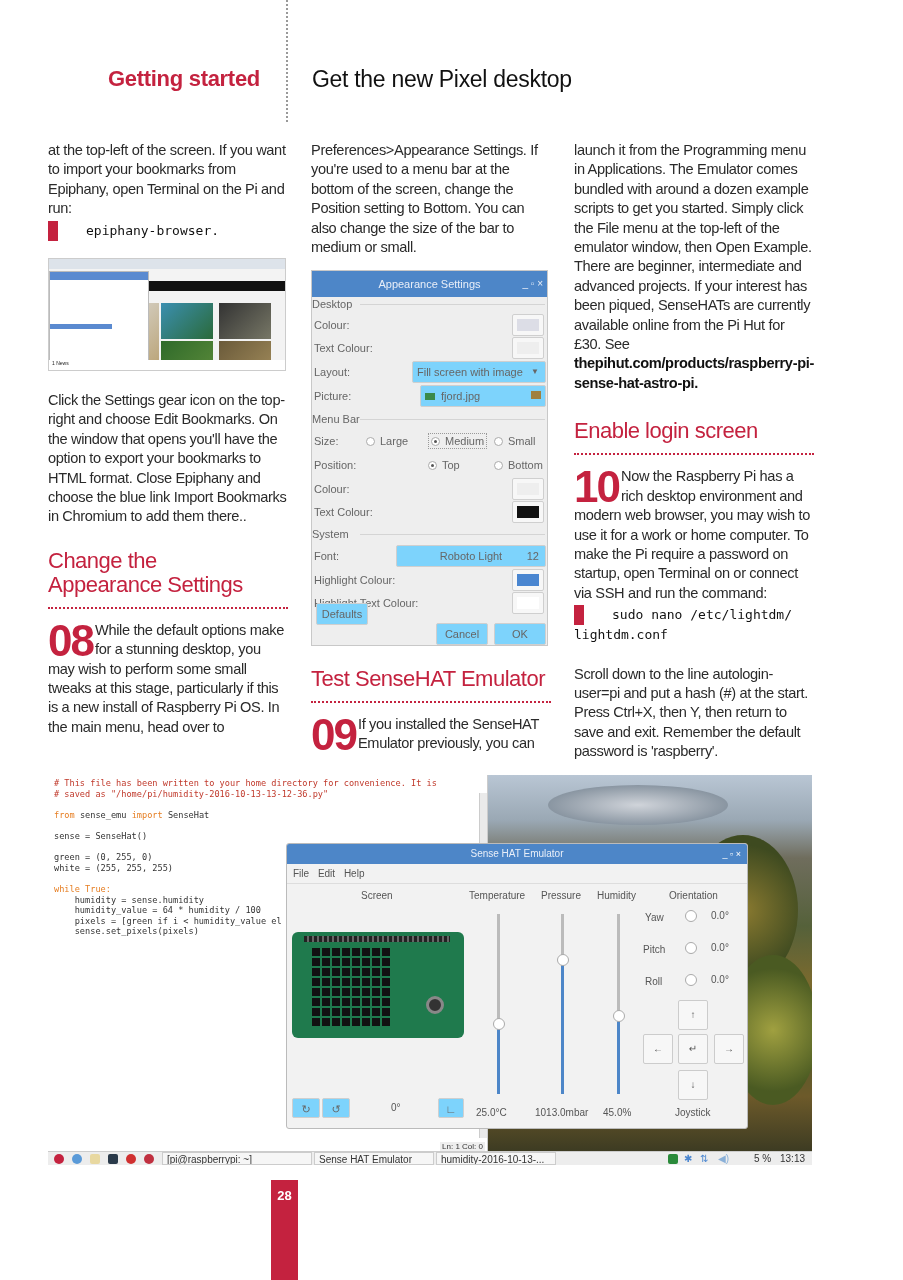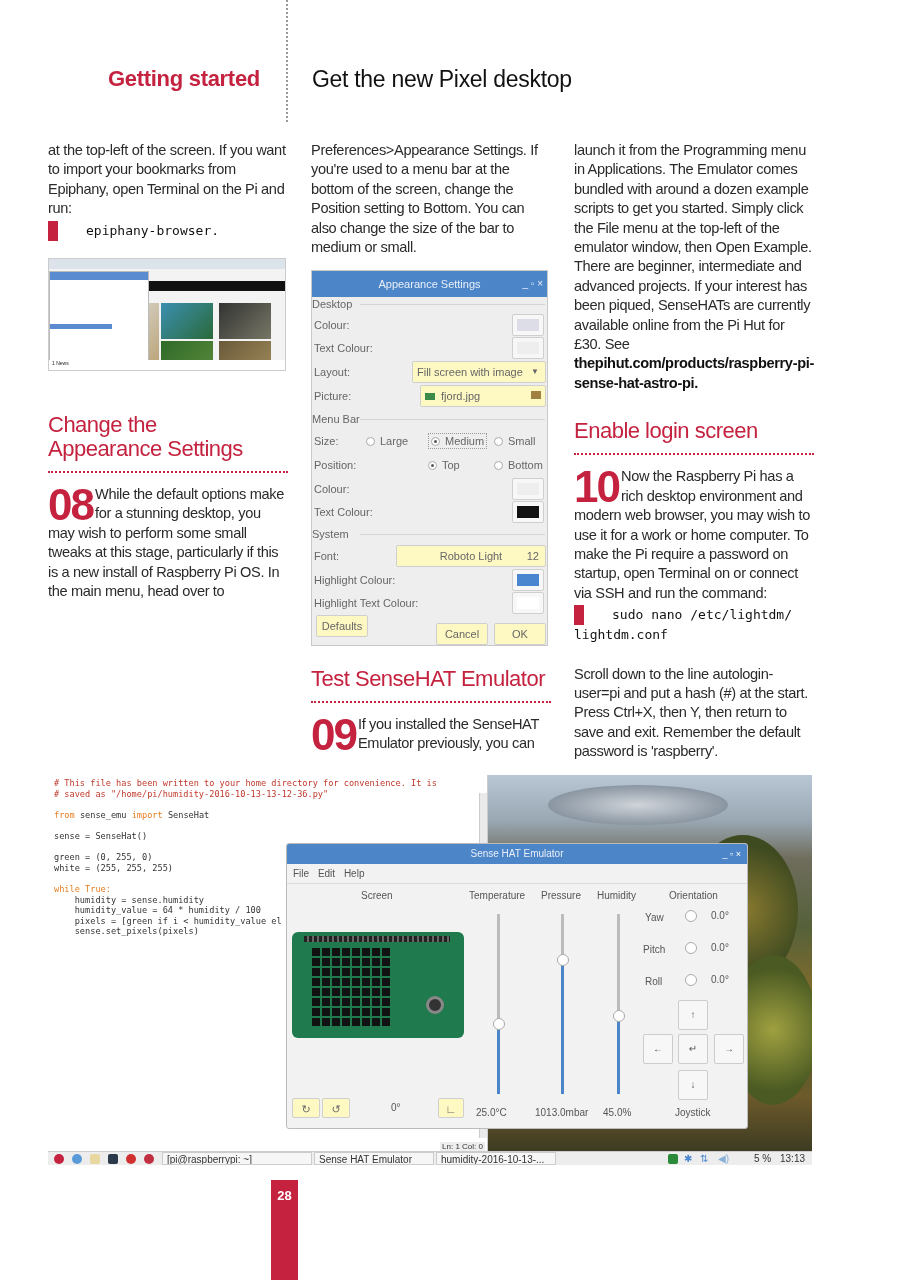--- a/index.html
+++ b/index.html
@@ -31,21 +31,21 @@
 
   
   .dlg { left: 311px; top: 270px; width: 237px; height: 376px; background: #eeeeee; border: 1px solid #c8c8c8; font-size: 11px; color: #666; }
   .dlg .title { height: 26px; background: #4d86c8; color: #e8eef8; text-align: center; line-height: 26px; font-size: 11px; position: relative; }
   .dlg .title .wc { position: absolute; right: 4px; top: 0; color: #e8eef8; font-size: 10px; }
   .dlg .row { position: absolute; left: 2px; height: 20px; line-height: 20px; }
   .dlg .grp { position: absolute; left: 0; width: 100%; height: 14px; line-height: 14px; }
   .dlg .grp::after { content: ""; position: absolute; left: 48px; right: 2px; top: 7px; border-top: 1px solid #d4d4d4; }
   .swatch { position: absolute; width: 32px; height: 22px; border: 1px solid #cfcfcf; border-radius: 2px; background: #f7f7f7; }
   .swatch i { position: absolute; left: 4px; top: 4px; right: 4px; bottom: 4px; display: block; }
-  .btn { position: absolute; background: #fef9c3; border: 1px solid #cfcfcf; border-radius: 2px; text-align: center; line-height: 20px; font-size: 11px; color: #666; }
+  .btn { position: absolute; background: #7dd3fc; border: 1px solid #cfcfcf; border-radius: 2px; text-align: center; line-height: 20px; font-size: 11px; color: #666; }
   .radio { display: inline-block; width: 9px; height: 9px; border-radius: 50%; border: 1px solid #aaa; vertical-align: -1px; margin-right: 5px; background: #fff; position: relative; }
   .radio.on::after { content: ""; position: absolute; left: 2px; top: 2px; width: 3px; height: 3px; border-radius: 50%; background: #555; }
 
   
   .shot { left: 48px; top: 775px; width: 764px; height: 390px; overflow: hidden; background: #6b6a4a; }
   .landscape { position: absolute; left: 380px; top: 0; width: 384px; height: 378px;
       background: linear-gradient(180deg, #b9c6d4 0%, #9aa8b4 12%, #6f6d5d 22%, #55613a 40%, #7b6a2e 55%, #4e5a2a 70%, #6d5a2a 85%, #3b3a22 100%); }
   .tree { position: absolute; border-radius: 50%; }
   .idle { position: absolute; left: 0; top: 0; width: 440px; height: 378px; background: #fff; border-right: 1px solid #ccc; }
   .idle .menubar { height: 18px; background: #ececec; border-bottom: 1px solid #ccc; font-size: 9.5px; color: #333; line-height: 18px; padding-left: 6px; word-spacing: 6px; }
@@ -100,20 +100,21 @@
   <div class="tile" style="left:170px; top:82px; background:linear-gradient(135deg,#6a5a3a,#a08a5a);"></div>
   <div class="tile" style="left:60px; top:44px; width:50px; height:70px; background:linear-gradient(135deg,#ddd,#b8a070);"></div>
   <div class="menu">
     <div class="hdr"></div>
     <div class="sel"></div>
   </div>
   <div class="footer">1 News</div>
 </div>
 
 <div class="col" style="left:48px; top:391px; width:240px;">
+  <p>Click the Settings gear icon on the top-right and choose Edit Bookmarks. On the window that opens you'll have the option to export your bookmarks to HTML format. Close Epiphany and choose the blue link Import Bookmarks in Chromium to add them there..</p>
   <div class="h2" style="margin-top:22px;">
     <div>Change the</div>
     <div>Appearance Settings</div>
   </div>
   <div class="dotline" style="margin-top:10px;"></div>
   <div style="margin-top:12px;">
     <span class="stepnum">08</span>
     <span>While the default options make for a stunning desktop, you may wish to perform some small tweaks at this stage, particularly if this is a new install of Raspberry Pi OS. In the main menu, head over to</span>
   </div>
 </div>
@@ -170,21 +171,21 @@
     <span style="position:absolute; right:6px;">12</span>
   </div>
   <div class="row" style="top:299px;">Highlight Colour:</div>
   <div class="swatch" style="left:200px; top:298px;">
       <i style="background:#4a86d0;"></i>
     </div>
   <div class="row" style="top:322px;">Highlight Text Colour:</div>
   <div class="swatch" style="left:200px; top:321px;">
       <i style="background:#ffffff;"></i>
     </div>
-  <div class="btn" style="left:4px; top:344px; width:52px;">Defaults</div>
+  <div class="btn" style="left:4px; top:332px; width:52px;">Defaults</div>
   <div class="btn" style="left:124px; top:352px; width:52px;">Cancel</div>
   <div class="btn" style="left:182px; top:352px; width:52px;">OK</div>
 </div>
 
 <div class="col" style="left:311px; top:667px; width:240px;">
   <div class="h2">Test SenseHAT Emulator</div>
   <div class="dotline" style="margin-top:10px;"></div>
   <div style="margin-top:12px;">
     <span class="stepnum">09</span>
     <span>If you installed the SenseHAT Emulator previously, you can</span>

